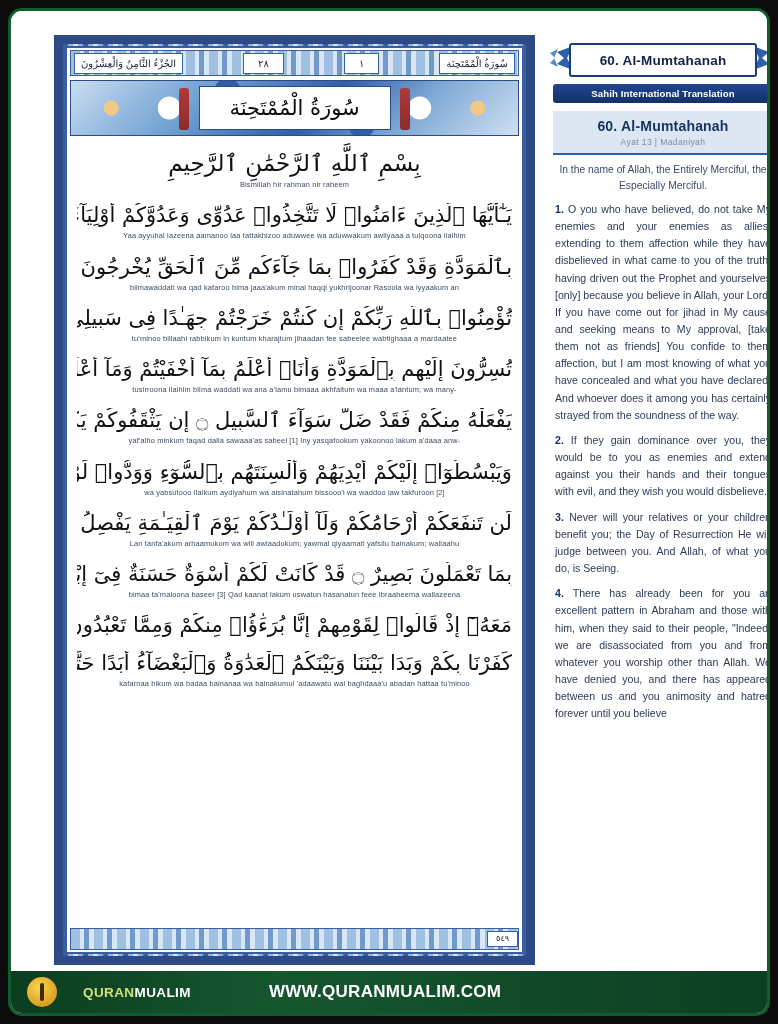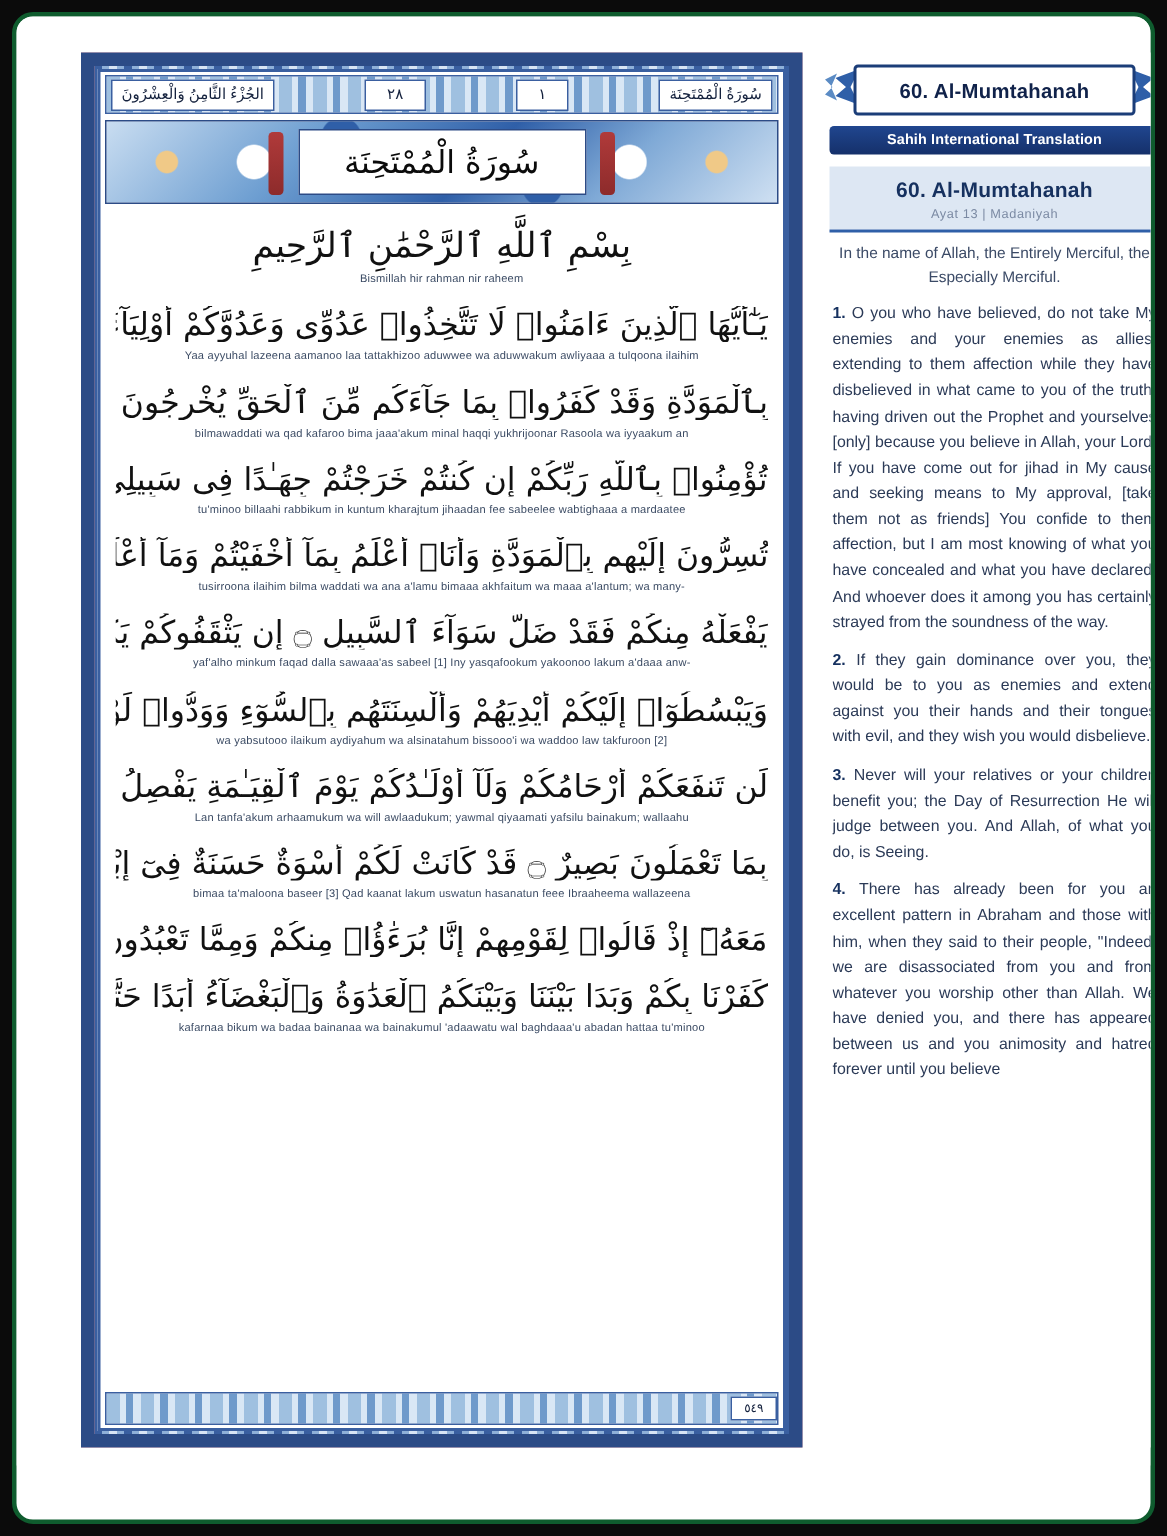--- a/index.html
+++ b/index.html
@@ -44,21 +44,21 @@
     background: #ffffff;
   }
 
   
   .mushaf {
     position: absolute;
     left: 43px;
     top: 24px;
     width: 481px;
     height: 930px;
-    background: #fca5a5;
+    background: #a16207;
   }
   
   .mushaf-band {
     position: absolute;
     left: 0; top: 0;
     width: 100%;
     height: 100%;
     box-sizing: border-box;
     border: 9px solid #2c4b86;
     background:
@@ -485,15 +485,22 @@
           <div class="verse">
             <span class="vn">4.</span>
             <span>There has already been for you an excellent pattern in Abraham and those with him, when they said to their people, "Indeed, we are disassociated from you and from whatever you worship other than Allah. We have denied you, and there has appeared between us and you animosity and hatred forever until you believe</span>
           </div>
         </div>
 
       </div>
 
     </div>
 
+    <div class="brandbar">
+      <div class="brand-logo"></div>
+      <div class="brand-name">
+        <span class="q">QURAN</span><span>MUALIM</span>
+      </div>
+      <div class="brand-url">WWW.QURANMUALIM.COM</div>
+    </div>
 
   </div>
 </div>
 
 </body></html>

